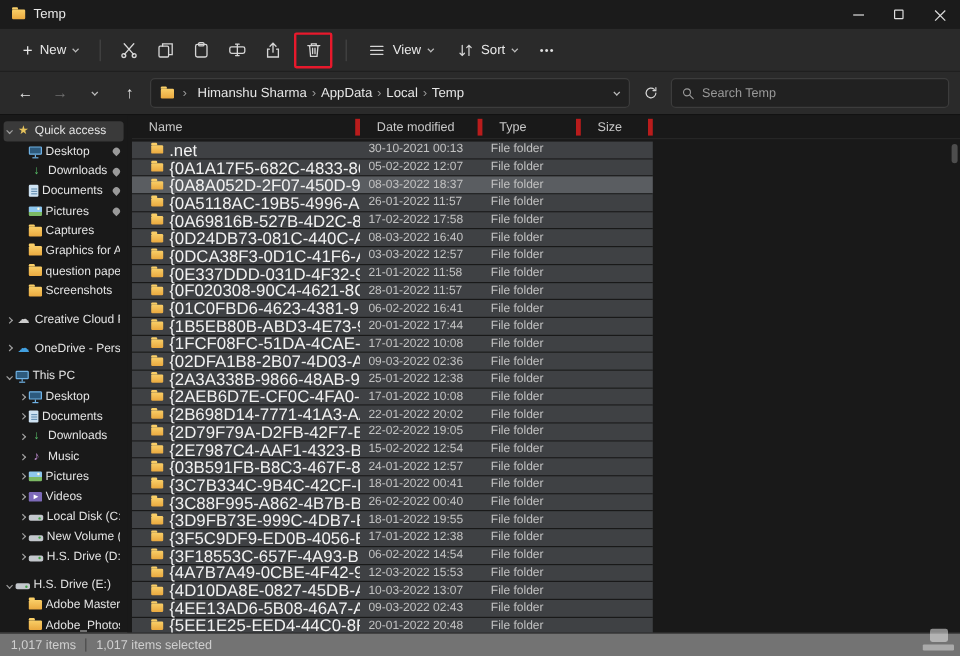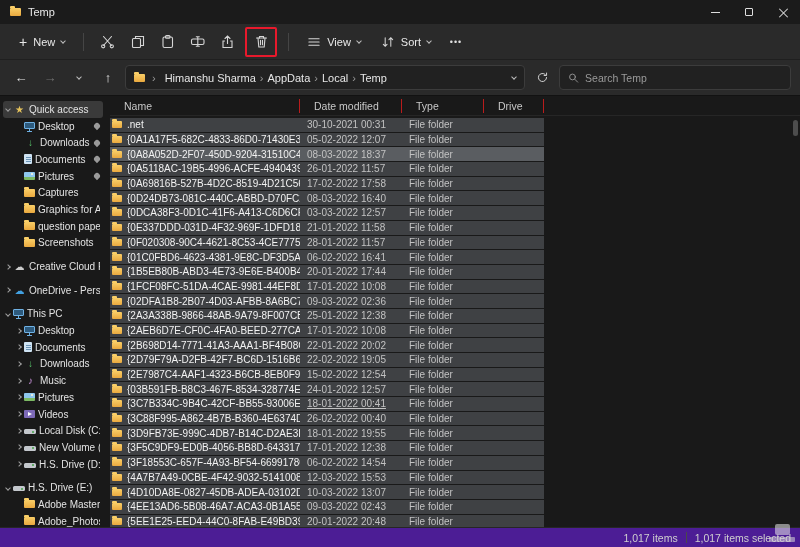--- a/index.html
+++ b/index.html
@@ -69,33 +69,33 @@
   .i-pic { width:11px; height:8px; border-radius:1px; background:linear-gradient(180deg,#8ec7ee 60%,#7cb964 60%); position:relative; }
   .i-pic::after { content:""; position:absolute; right:2px; top:1px; width:2px; height:2px; border-radius:50%; background:#fff8d8; }
   .i-video { width:11px; height:8px; border-radius:1px; background:#7d6ab8; position:relative; }
   .i-video::after { content:""; position:absolute; left:4px; top:2px; border-left:4px solid #ffffff; border-top:2px solid transparent; border-bottom:2px solid transparent; }
   .i-drive { width:12px; height:5px; background:#c3c7cc; border-radius:1.5px; position:relative; margin-top:2px; }
   .i-drive::after { content:""; position:absolute; right:2px; top:1.5px; width:2px; height:2px; border-radius:50%; background:#45a248; }
 
   
   .content { flex:1; min-width:0; position:relative; display:flex; flex-direction:column; background:#191919; }
   .headers { height:20px; display:flex; align-items:center; margin-left:4px; border-bottom:1px solid #262626; flex:none; }
-  .hcell { font-size:10.5px; color:#c8c8c8; padding-left:14px; border-right:1px solid #b91c1c; height:14px; line-height:14px; white-space:nowrap; overflow:hidden; }
+  .hcell { font-size:10.5px; color:#c8c8c8; padding-left:14px; border-right:4px solid #b91c1c; height:14px; line-height:14px; white-space:nowrap; overflow:hidden; }
   .rows { flex:1; overflow:hidden; padding-top:2px; }
   .frow { height:14.7px; display:flex; align-items:center; margin-left:4px; width:434px; background:#3f4144; border-bottom:1px solid #191919; }
   .frow.focus { background:#5a5d61; }
   .cell { white-space:nowrap; overflow:hidden; flex:none; }
-  .cname { display:flex; align-items:center; gap:5px; padding-left:2px; color:#f2f2f2; font-size:10px; }
+  .cname { display:flex; align-items:center; gap:5px; padding-left:16px; color:#f2f2f2; font-size:14px; }
   .cname .i-folder { width:10px; height:7px; }
   .cdate,.ctype,.csize { font-size:10px; color:#c2c2c2; padding-left:7px; }
   .vscroll { position:absolute; right:2px; top:24px; bottom:4px; width:5px; }
   .vthumb { width:5px; height:16px; background:#4d4d4d; border-radius:3px; }
 
   
-  .statusbar { height:20px; flex:none; background:#4c1d95; border-top:1px solid #262626; display:flex; align-items:center; padding:0 9px; gap:8px; font-size:10.5px; color:#cfcfcf;justify-content:flex-end; }
+  .statusbar { height:20px; flex:none; background:#737373; border-top:1px solid #262626; display:flex; align-items:center; padding:0 9px; gap:8px; font-size:10.5px; color:#cfcfcf; }
   .sdiv { width:1px; height:11px; background:#4a4a4a; }
 
   
   .watermark { position:absolute; right:5px; bottom:5px; opacity:.55; display:flex; flex-direction:column; align-items:center; gap:2px; }
   .wm-ic { width:15px; height:11px; background:#e8e8e8; border-radius:2px; }
   .wm-bar { width:26px; height:5px; background:#d8d8d8; border-radius:1px; }
 </style>
 </head>
 <body>
 
@@ -350,29 +350,29 @@
           <span class="chev hidden"></span>
           <span class="sic i-folder"></span>
           <span class="slabel">Adobe_Photosh</span>
         </div>
       </div>
     <div class="content">
       <div class="headers" id="headers">
           <div class="hcell" style="width: 190px;">Name</div>
           <div class="hcell" style="width: 102px;">Date modified</div>
           <div class="hcell" style="width: 82px;">Type</div>
-          <div class="hcell" style="width: 60px;">Drive</div>
+          <div class="hcell" style="width: 60px;">Size</div>
         </div>
       <div class="rows" id="file-list">
           <div class="frow">
             <div class="cell cname" style="width: 190px;">
               <span class="i-folder"></span>
               <span style="overflow: hidden; white-space: nowrap;">.net</span>
             </div>
-            <div class="cell cdate" style="width: 102px;">30-10-2021 00:31</div>
+            <div class="cell cdate" style="width: 102px;">30-10-2021 00:13</div>
             <div class="cell ctype" style="width: 82px;">File folder</div>
             <div class="cell csize" style="width: 60px;"></div>
           </div>
           <div class="frow">
             <div class="cell cname" style="width: 190px;">
               <span class="i-folder"></span>
               <span style="overflow: hidden; white-space: nowrap;">{0A1A17F5-682C-4833-86D0-71430E31EF...</span>
             </div>
             <div class="cell cdate" style="width: 102px;">05-02-2022 12:07</div>
             <div class="cell ctype" style="width: 82px;">File folder</div>
@@ -529,21 +529,21 @@
             </div>
             <div class="cell cdate" style="width: 102px;">24-01-2022 12:57</div>
             <div class="cell ctype" style="width: 82px;">File folder</div>
             <div class="cell csize" style="width: 60px;"></div>
           </div>
           <div class="frow">
             <div class="cell cname" style="width: 190px;">
               <span class="i-folder"></span>
               <span style="overflow: hidden; white-space: nowrap;">{3C7B334C-9B4C-42CF-BB55-93006E3E9...</span>
             </div>
-            <div class="cell cdate" style="width: 102px; text-decoration: underline;">18-01-2022 00:41</div>
+            <div class="cell cdate" style="width: 102px;">18-01-2022 00:41</div>
             <div class="cell ctype" style="width: 82px;">File folder</div>
             <div class="cell csize" style="width: 60px;"></div>
           </div>
           <div class="frow">
             <div class="cell cname" style="width: 190px;">
               <span class="i-folder"></span>
               <span style="overflow: hidden; white-space: nowrap;">{3C88F995-A862-4B7B-B360-4E6374D143...</span>
             </div>
             <div class="cell cdate" style="width: 102px;">26-02-2022 00:40</div>
             <div class="cell ctype" style="width: 82px;">File folder</div>

